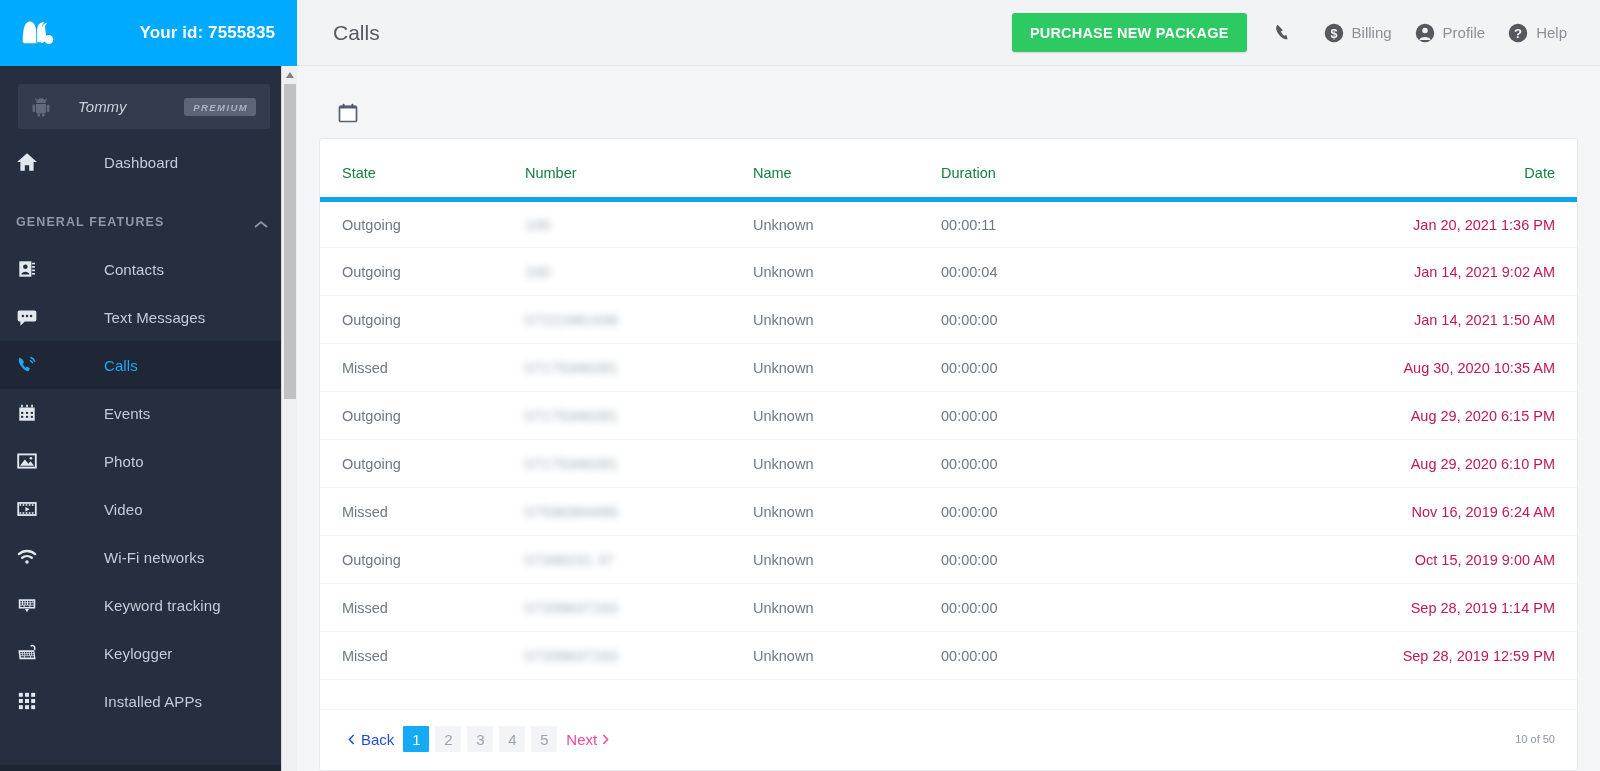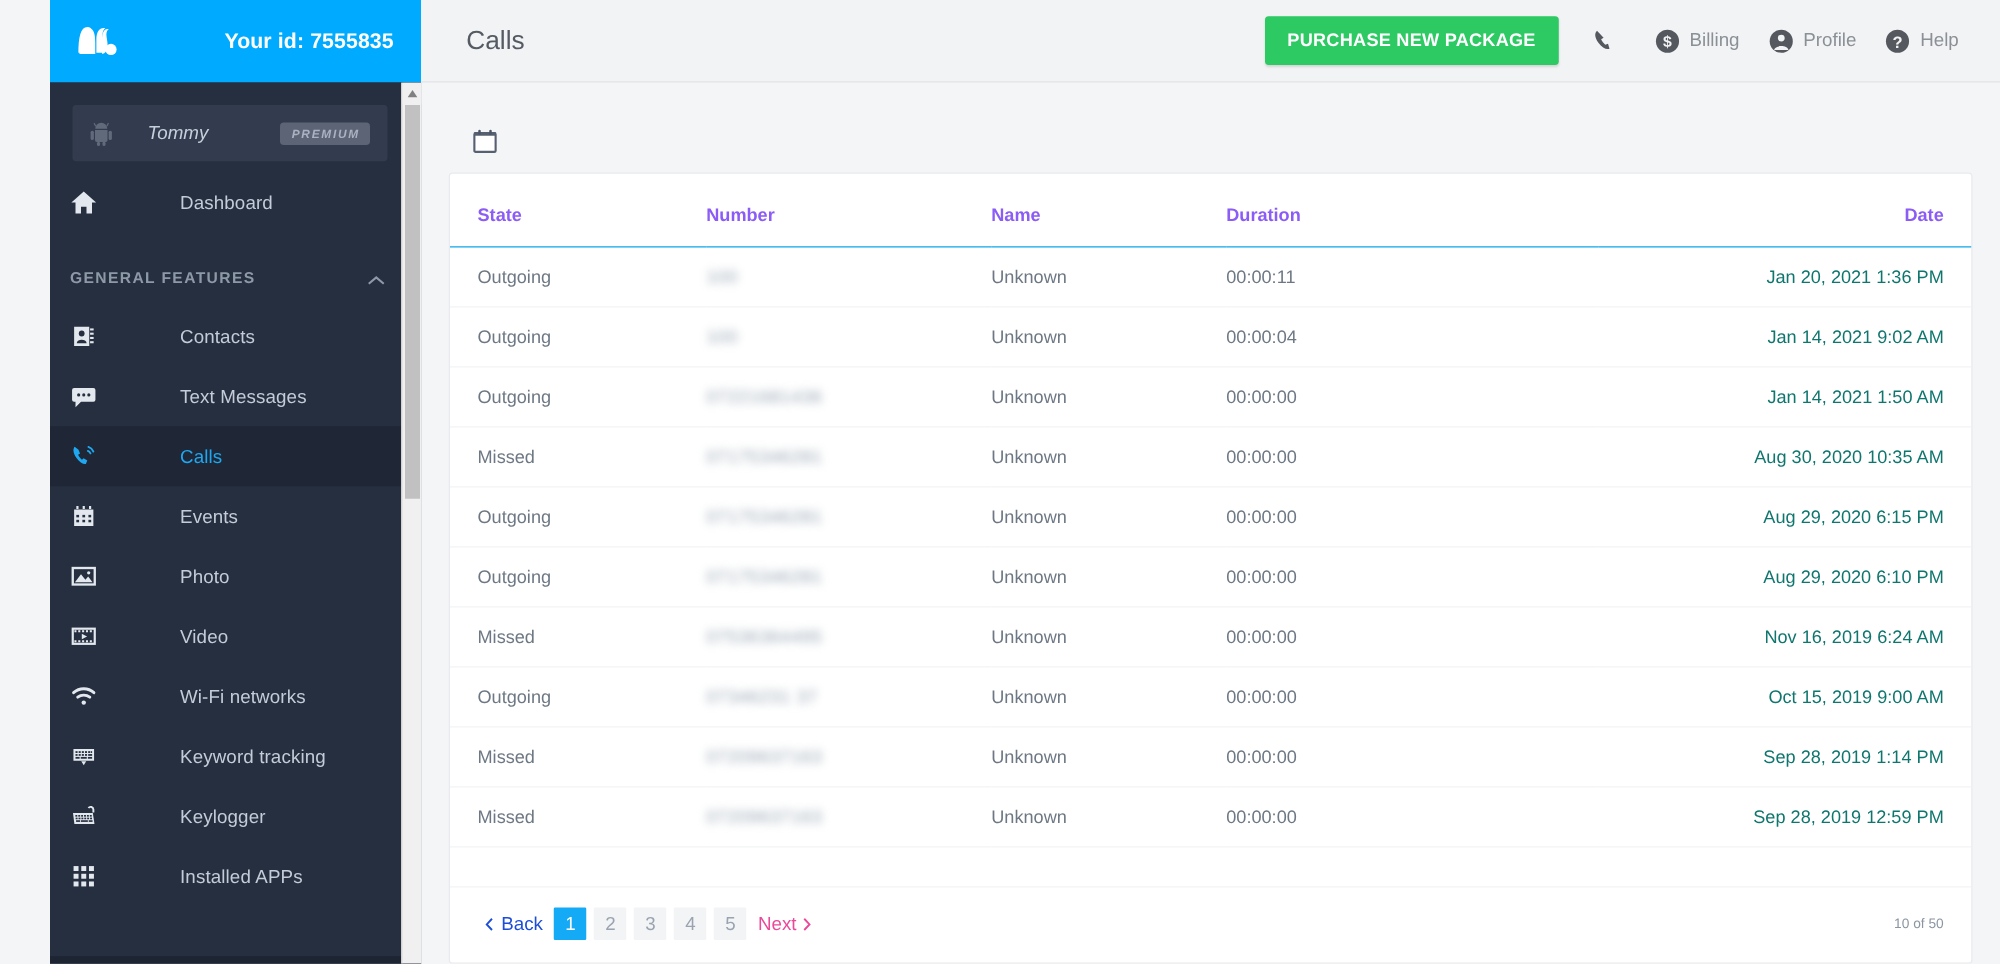--- a/index.html
+++ b/index.html
@@ -2,21 +2,21 @@
 <html><head>
 <meta charset="utf-8">
 <style>
   * { box-sizing: border-box; margin: 0; padding: 0; }
   html, body {
     width: 1600px; height: 771px;
     overflow: hidden;
     font-family: "Liberation Sans", sans-serif;
     background: #f4f5f7;
   }
-  .app { position: relative; width: 1600px; height: 771px; display: flex; padding-left: 40px; }
+  .app { position: relative; width: 1600px; height: 771px; display: flex; }
 
   
   .sidebar-col {
     width: 297px; height: 771px;
     background: #262f3f;
     position: relative;
     flex: 0 0 297px;
   }
   .brand {
     height: 66px; background: #00aaff;
@@ -174,38 +174,38 @@
     background: #fff;
     border: 1px solid #e8eaed;
     border-radius: 3px;
     flex: 1;
     display: flex; flex-direction: column;
     min-height: 0;
   }
   table.calls { width: 100%; border-collapse: collapse; table-layout: fixed; }
   table.calls th {
     text-align: left;
-    color: #8b5cf6; font-size: 14.5px; font-weight: bold;
+    color: #15803d; font-size: 14.5px; font-weight: normal;
     padding: 26px 0 16px 0;
-    border-bottom: 1px solid #0ea5e9;
+    border-bottom: 5px solid #0ea5e9;
   }
   table.calls th.c-state { width: 205px; padding-left: 22px; }
   table.calls th.c-num   { width: 228px; }
   table.calls th.c-name  { width: 188px; }
   table.calls th.c-dur   { width: auto; }
   table.calls th.c-date  { text-align: right; padding-right: 22px; }
   table.calls td {
     color: #6d7884; font-size: 14.5px;
     padding: 14px 0;
     height: 48px;
     border-bottom: 1px solid #f2f4f6;
     vertical-align: middle;
   }
   table.calls td.c-state { padding-left: 22px; }
-  table.calls td.c-date  { text-align: right; padding-right: 22px; color: #0f766e; }
+  table.calls td.c-date  { text-align: right; padding-right: 22px; color: #be185d; }
   .redacted {
     display: inline-block;
     color: #9aa7b4;
     filter: blur(3.6px);
     -webkit-filter: blur(3.6px);
     user-select: none;
     letter-spacing: .4px;
     font-size: 14.5px;
   }
   .pager-row {

